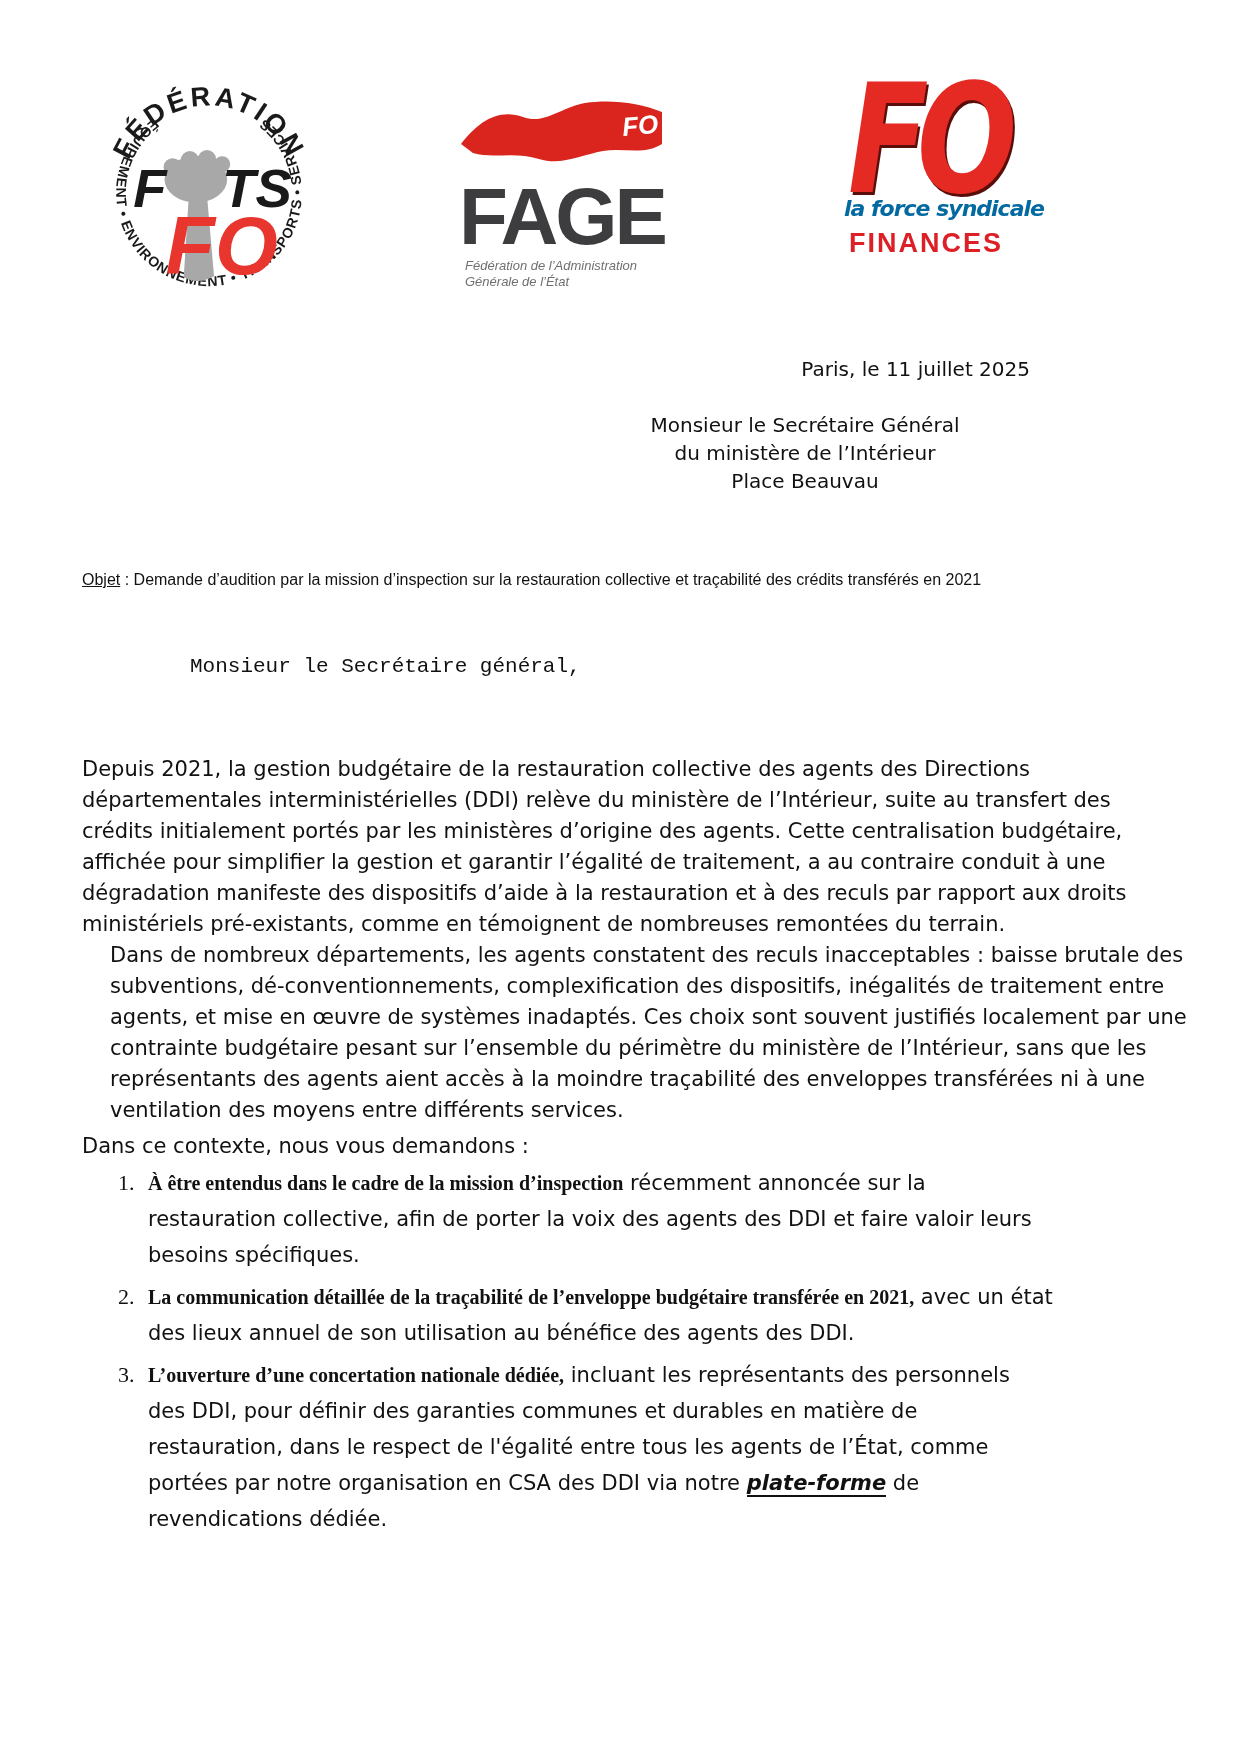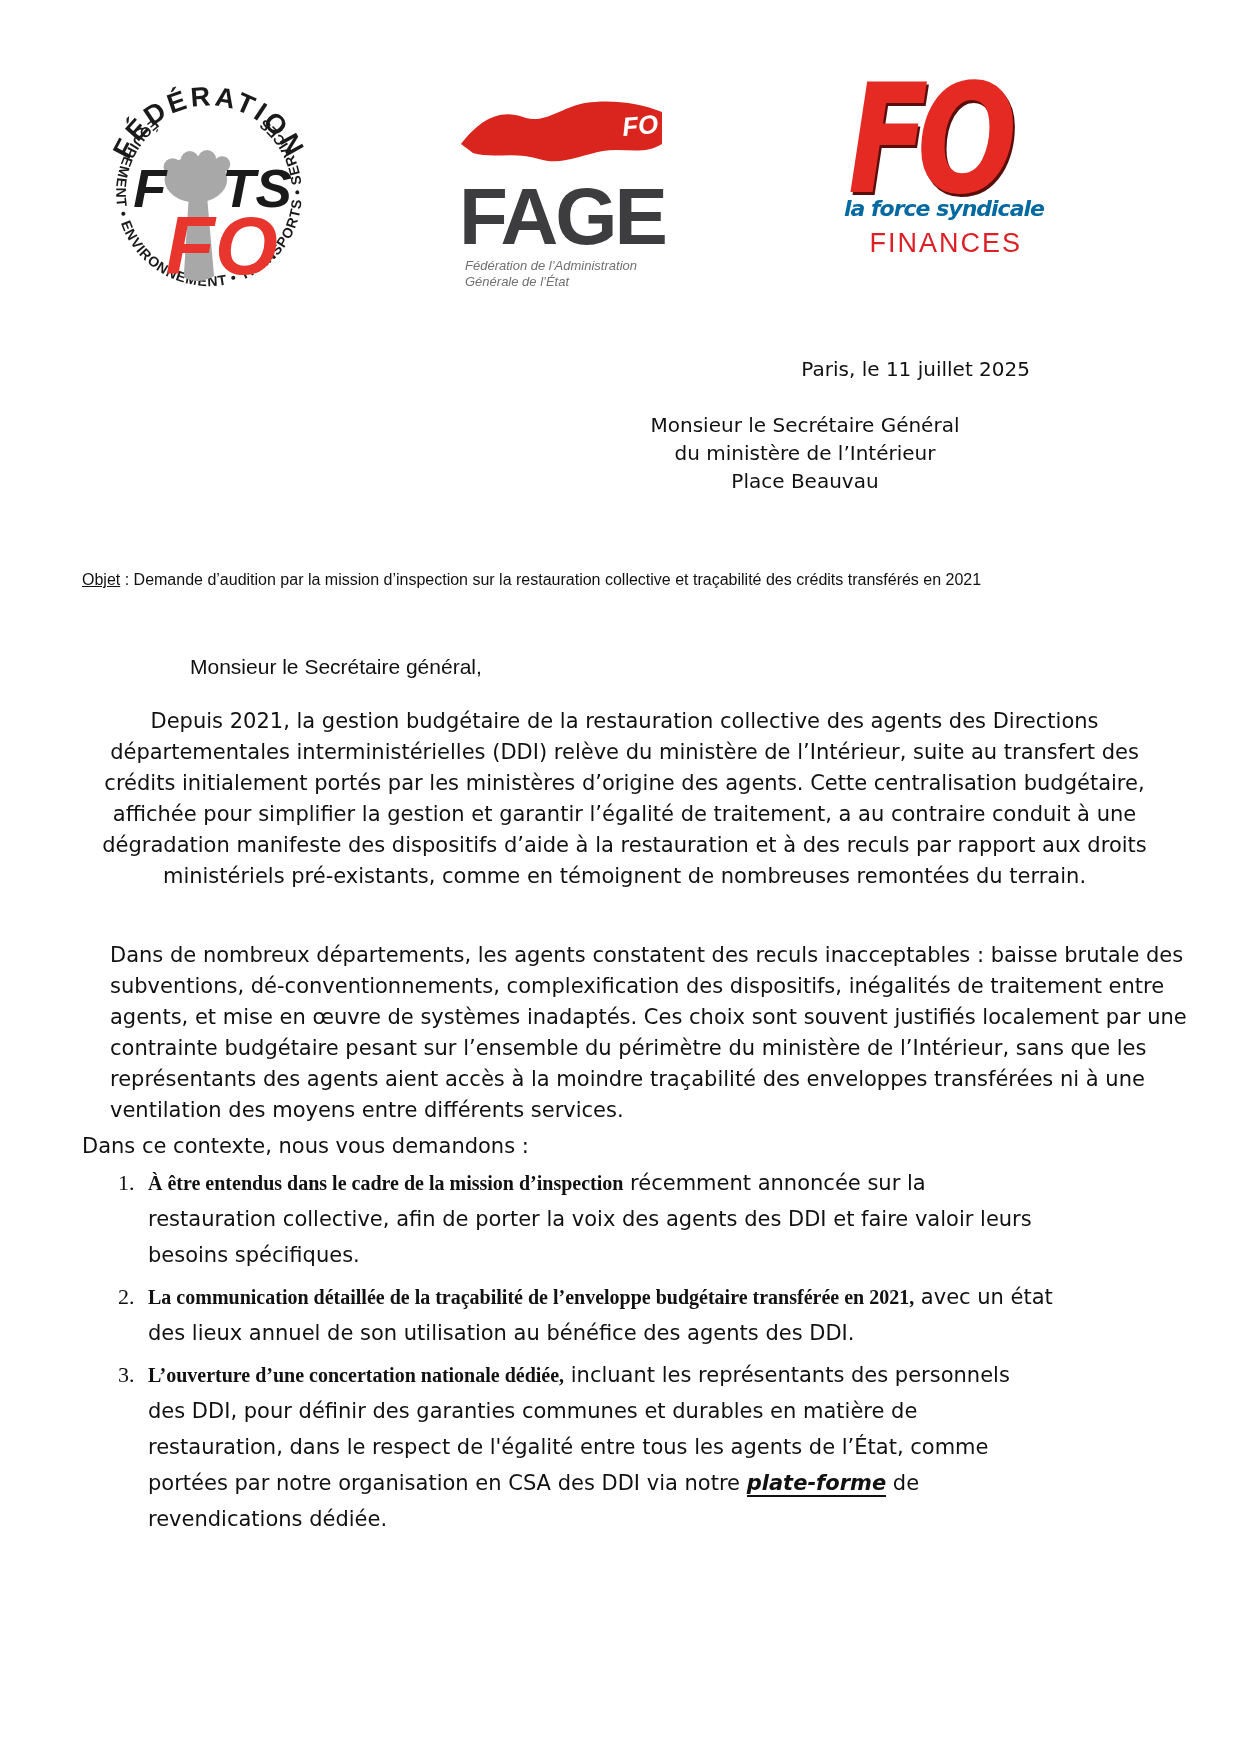--- a/index.html
+++ b/index.html
@@ -18,36 +18,36 @@
     transform:scale(.95,1.22);transform-origin:top left;
     text-shadow:2px 2px 0 #5a0e0c;
   }
   .fof-tag{
     position:absolute;left:2px;top:116px;white-space:nowrap;
     font-size:22px;font-weight:bold;font-style:italic;letter-spacing:-1px;color:#0369a1;
     text-shadow:-2px 0 #fff,2px 0 #fff,0 -2px #fff,0 2px #fff,
                 -1px -1px #fff,1px 1px #fff,-1px 1px #fff,1px -1px #fff;
   }
   .fof-fin{
-    position:absolute;top:148px;left:0;width:100%;text-align:right;
+    position:absolute;top:148px;left:7px;width:100%;text-align:left;
     font-family:"Liberation Sans",sans-serif;
-    font-size:27px;font-weight:normal;letter-spacing:2px;
+    font-size:27px;font-weight:bold;letter-spacing:2px;
   }
   
   .abs{position:absolute;}
   #date-line{top:357px;right:210px;font-size:20px;}
   #recipient{top:411px;left:600px;width:410px;text-align:center;
              font-size:20px;line-height:28px;}
   #subject{top:565px;left:82px;width:1090px;
            font-family:"Liberation Sans",sans-serif;font-size:16px;line-height:30px;}
   #subject .u{text-decoration:underline;}
   #salutation{top:655px;left:190px;
-              font-family:Liberation Sans, sans-serif;font-size:21px;}
+              font-family:Liberation Mono, monospace;font-size:21px;}
   .para{left:82px;width:1085px;font-size:21px;line-height:31px;}
-  #para-1{top:706px;text-align:center;}
+  #para-1{top:754px;}
   #para-2{top:940px;margin-left:28px;}
   #para-3{top:1131px;}
   #demand-list{top:1165px;left:82px;width:1035px;}
   .li{display:flex;margin-bottom:6px;}
   .li .num{
     flex:0 0 30px;margin-left:36px;
     font-family:"Liberation Serif",serif;font-size:22px;line-height:36px;
   }
   .li .txt{width:905px;font-size:21px;line-height:36px;}
   .li .lead{font-family:"Liberation Serif",serif;font-weight:bold;font-size:20px;}

